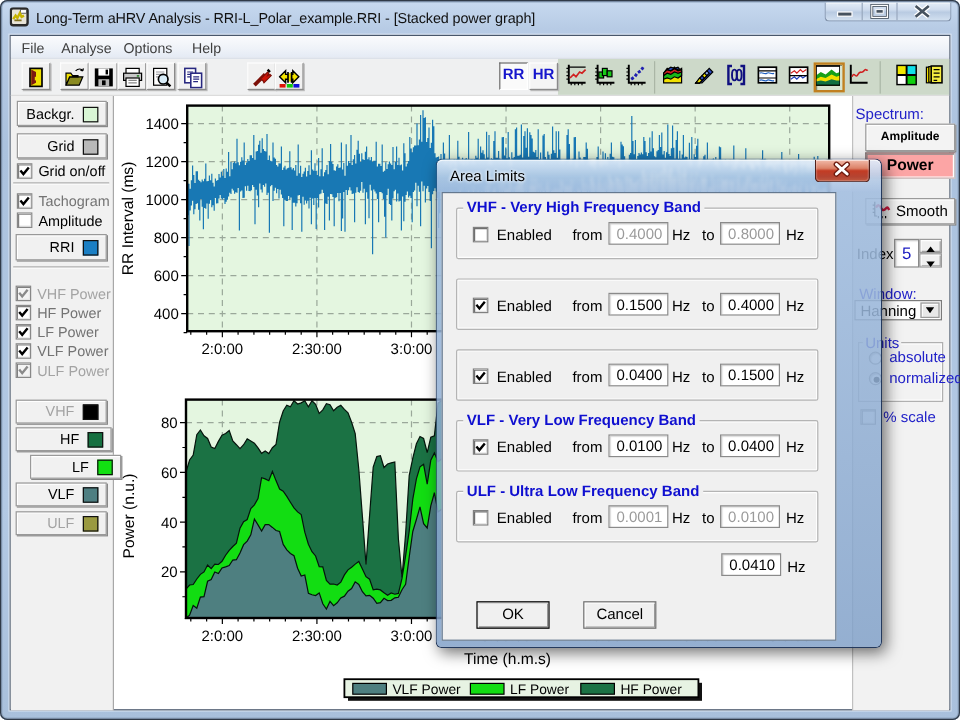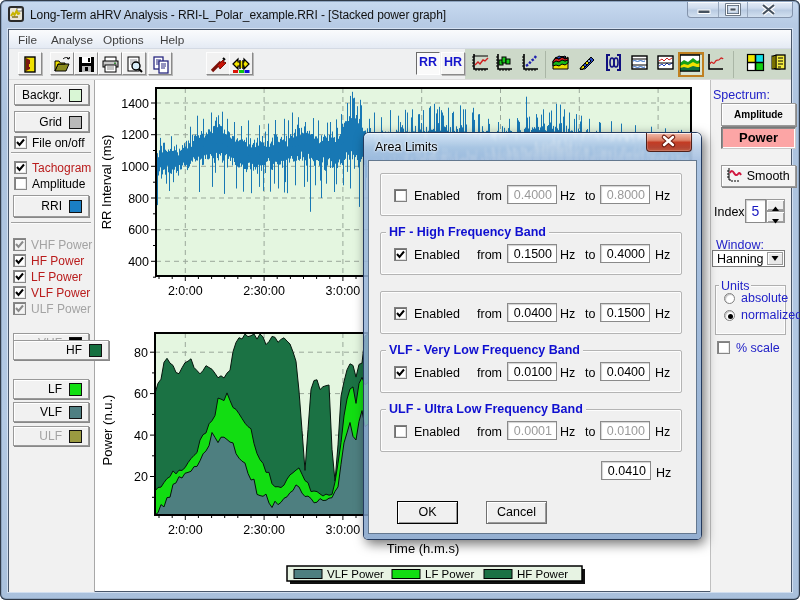--- a/index.html
+++ b/index.html
@@ -30,29 +30,29 @@
 #rbar{position:absolute;left:701px;top:50px;width:81px;height:512px;background:#f2f2f2;border-left:1px solid #c0c0c0}
 .sbtn{position:absolute;background:#f1f1f1;border:1px solid #999;
  box-shadow:inset 1px 1px 0 #fff,1px 1px 0 #888;font-size:12px;color:#000}
 .sbtn .sw{position:absolute;border:1px solid #111}
 .sbtn .lb{position:absolute;right:26px;top:50%;transform:translateY(-50%)}
 .dis{color:#a3a3a3!important}
 .cb{position:absolute;width:13px;height:13px;background:#fff;border:1px solid #888;
  box-shadow:inset 1px 1px 0 #808080,inset -1px -1px 0 #e8e8e8;font-size:11px;font-weight:bold;color:#000;line-height:12px;text-align:center}
 .cb.g{color:#909090;background:#f4f4f4}
 .cblab{position:absolute;font-size:12px;white-space:nowrap}
-.navy{color:#b91c1c}
+.navy{color:#737373}
 .sep{position:absolute;left:2px;width:80px;height:2px;border-top:1px solid #a0a0a0;border-bottom:1px solid #fbfbfb}
 
 .rlab{position:absolute;font-size:12.5px;color:#2222c8}
 .rbtn{position:absolute;left:10px;width:75px;background:#f3f3f3;border:1px solid #9a9a9a;
  box-shadow:inset 1px 1px 0 #fff,1px 1px 0 #888;text-align:center;color:#000}
 .rbtn.press{background:#fca5a5;box-shadow:inset 1px 1px 0 #8a8a8a,inset -1px -1px 0 #fff;border-color:#777 #c8c8c8 #c8c8c8 #777}
 
-#dlg{position:absolute;left:363px;top:132px;width:339px;height:408px;border-radius:6px 6px 5px 5px;
+#dlg{position:absolute;left:363px;top:132px;width:372px;height:408px;border-radius:6px 6px 5px 5px;
  box-shadow:3px 4px 12px rgba(0,0,0,.55),inset 0 0 0 1px #243a5e;}
 #dlgtitle{position:absolute;left:1px;top:1px;right:1px;height:27px;border-radius:5px 5px 0 0;
  background:linear-gradient(180deg,rgba(226,237,250,.93),rgba(183,205,231,.9) 55%,rgba(165,191,224,.93));
  box-shadow:inset 0 1px 0 rgba(255,255,255,.75);backdrop-filter:blur(1.2px)}
 #dlgframe{position:absolute;left:1px;top:28px;right:1px;bottom:1px;
  background:linear-gradient(180deg,rgba(160,188,222,.88),rgba(128,160,200,.84));border-radius:0 0 4px 4px}
 #dlgclient{position:absolute;left:5px;top:28px;width:329px;height:374px;background:#f0f0f0;border:1px solid #64788f}
 #dlgtext{position:absolute;left:11px;top:7px;font-size:12.5px;color:#000;text-shadow:0 0 3px #fff,0 0 3px #fff}
 #dlgx{position:absolute;right:9px;top:0;width:46px;height:19px;border-radius:0 0 4px 4px;
  background:linear-gradient(180deg,#f2bcac 0%,#dc8268 40%,#c33c24 52%,#b44432 80%,#c05a40 100%);
@@ -253,21 +253,21 @@
           <span class="lb">Backgr.</span>
           <span class="sw" style="right:6px;top:4px;width:13px;height:13px;background:#d9f6d5"></span>
         </div>
         <div class="sbtn" style="left:5px;top:31px;width:75px;height:21px">
           <span class="lb">Grid</span>
           <span class="sw" style="right:6px;top:4px;width:13px;height:13px;background:#b9b9b9"></span>
         </div>
         <div class="cb" style="left:5px;top:56px"><svg width="11" height="11" viewBox="0 0 11 11">
             <path d="M2 5l2.5 3L9 2.5" stroke="#000" stroke-width="2" fill="none"></path>
           </svg></div>
-        <span class="cblab " style="left:23px;top:56px">File on/off</span>
+        <span class="cblab " style="left:23px;top:56px">Grid on/off</span>
         <div class="sep" style="top:72px"></div>
         <div class="cb" style="left:5px;top:81px"><svg width="11" height="11" viewBox="0 0 11 11">
             <path d="M2 5l2.5 3L9 2.5" stroke="#000" stroke-width="2" fill="none"></path>
           </svg></div>
         <span class="cblab navy" style="left:23px;top:81px">Tachogram</span>
         <div class="cb" style="left:5px;top:97px"></div>
         <span class="cblab " style="left:23px;top:97px">Amplitude</span>
         <div class="sbtn" style="left:4px;top:115px;width:76px;height:22px">
           <span class="lb">RRI</span>
           <span class="sw" style="right:6px;top:4px;width:13px;height:13px;background:#1a7fc4"></span>
@@ -290,25 +290,25 @@
           </svg></div>
         <span class="cblab navy" style="left:22px;top:206px">VLF Power</span>
         <div class="cb g" style="left:4px;top:222px"><svg width="11" height="11" viewBox="0 0 11 11">
             <path d="M2 5l2.5 3L9 2.5" stroke="#8a8a8a" stroke-width="2" fill="none"></path>
           </svg></div>
         <span class="cblab dis" style="left:22px;top:222px">ULF Power</span>
         <div class="sbtn dis" style="left:4px;top:253px;width:76px;height:20px">
           <span class="lb">VHF</span>
           <span class="sw" style="right:6px;top:3px;width:13px;height:13px;background:#000"></span>
         </div>
-        <div class="sbtn" style="left:4px;top:260px;width:96px;height:20px">
+        <div class="sbtn" style="left:4px;top:276px;width:80px;height:20px">
           <span class="lb">HF</span>
           <span class="sw" style="right:6px;top:3px;width:13px;height:13px;background:#157040"></span>
         </div>
-        <div class="sbtn" style="left:4px;top:299px;width:76px;height:20px">
+        <div class="sbtn" style="left:16px;top:299px;width:76px;height:20px">
           <span class="lb">LF</span>
           <span class="sw" style="right:6px;top:3px;width:13px;height:13px;background:#12e012"></span>
         </div>
         <div class="sbtn" style="left:4px;top:322px;width:76px;height:20px">
           <span class="lb">VLF</span>
           <span class="sw" style="right:6px;top:3px;width:13px;height:13px;background:#4e7f82"></span>
         </div>
         <div class="sbtn dis" style="left:4px;top:346px;width:76px;height:20px">
           <span class="lb">ULF</span>
           <span class="sw" style="right:6px;top:3px;width:13px;height:13px;background:#9a9a40"></span>
@@ -426,31 +426,31 @@
  <div id="dlgframe"></div>
  <div id="dlgtitle">
       <div id="dlgtext">Area Limits</div>
       <div id="dlgx"><svg width="44" height="17" viewBox="0 0 44 17">
           <path d="M17 4l9 8M26 4l-9 8" stroke="#701c10" stroke-width="4.6" stroke-linecap="round"></path>
           <path d="M17 4l9 8M26 4l-9 8" stroke="#fff" stroke-width="2.4" stroke-linecap="round"></path>
         </svg></div>
     </div>
  <div id="dlgclient">
       <div class="grp" style="top:12px">
+        <b>VHF - Very High Frequency Band</b>
         <div class="dcb"></div>
         <span class="en">Enabled</span>
         <span class="fr">from</span>
         <div class="tbx d" style="left:126px">0.4000</div>
         <span class="hz" style="left:179px">Hz</span>
         <span class="hz" style="left:204px">to</span>
         <div class="tbx d" style="left:219px">0.8000</div>
         <span class="hz" style="left:274px">Hz</span>
       </div>
       <div class="grp" style="top:71px">
-        <b>HF - High Frequency Band</b>
         <div class="dcb"><svg width="11" height="11" viewBox="0 0 11 11">
             <path d="M2 5l2.5 3L9 2.5" stroke="#000" stroke-width="2" fill="none"></path>
           </svg></div>
         <span class="en">Enabled</span>
         <span class="fr">from</span>
         <div class="tbx" style="left:126px">0.1500</div>
         <span class="hz" style="left:179px">Hz</span>
         <span class="hz" style="left:204px">to</span>
         <div class="tbx" style="left:219px">0.4000</div>
         <span class="hz" style="left:274px">Hz</span>

